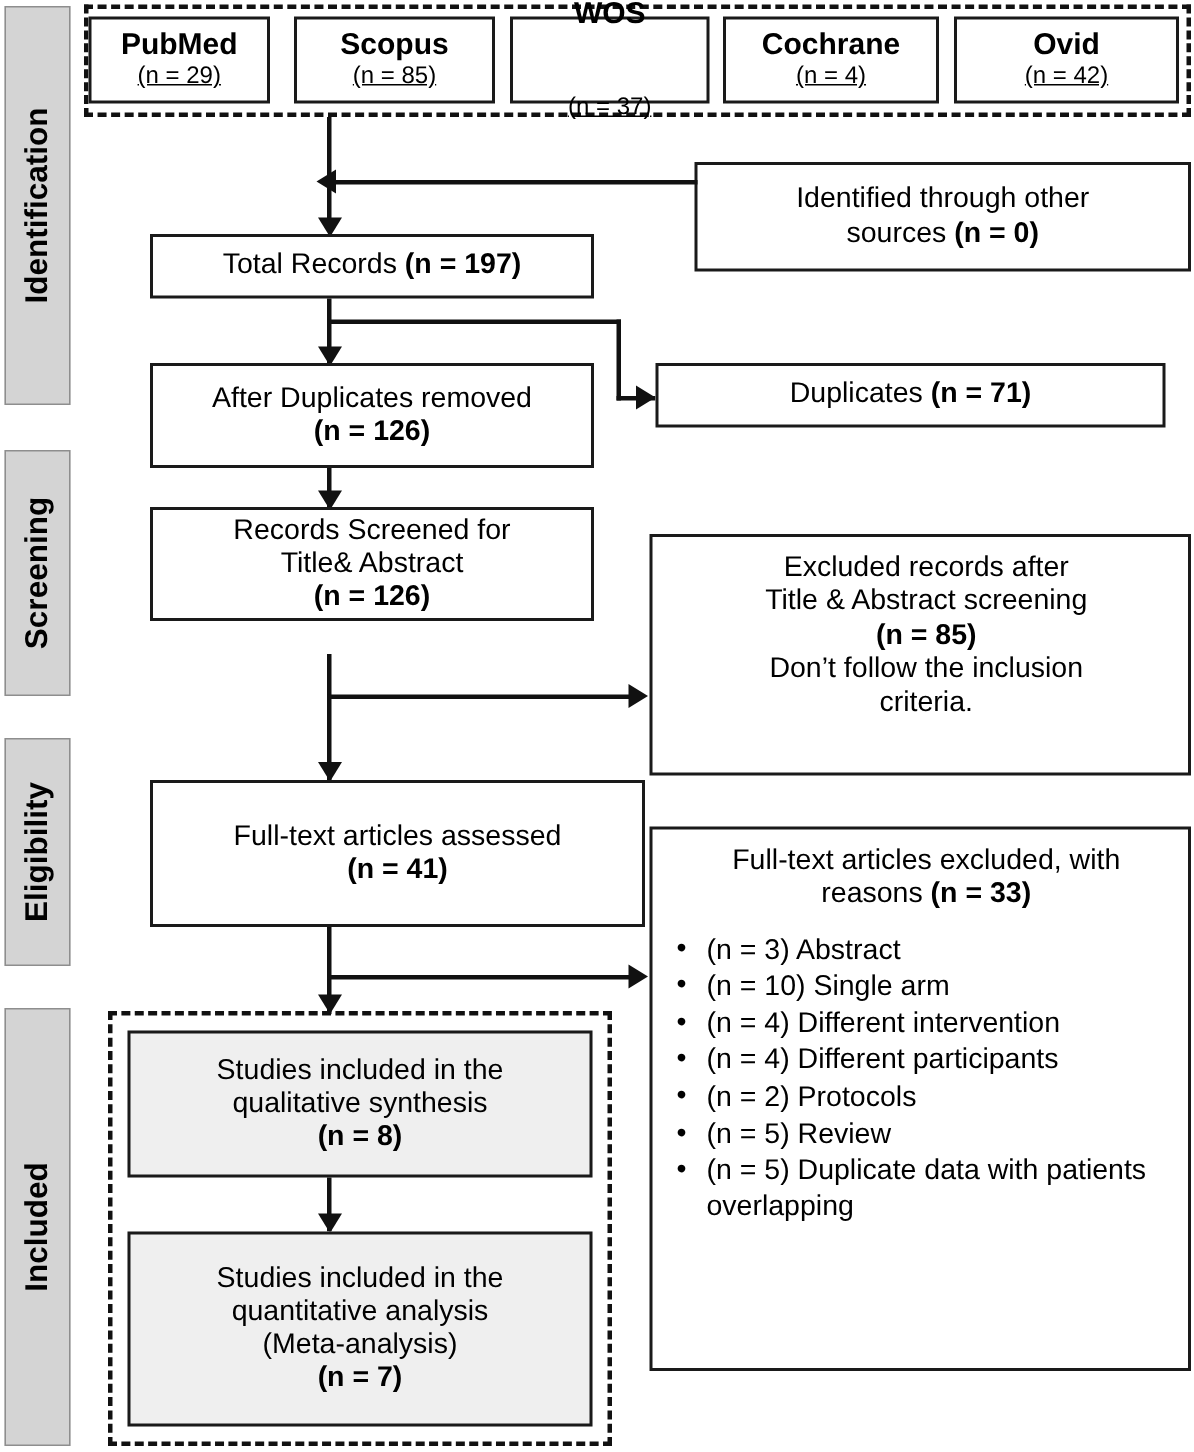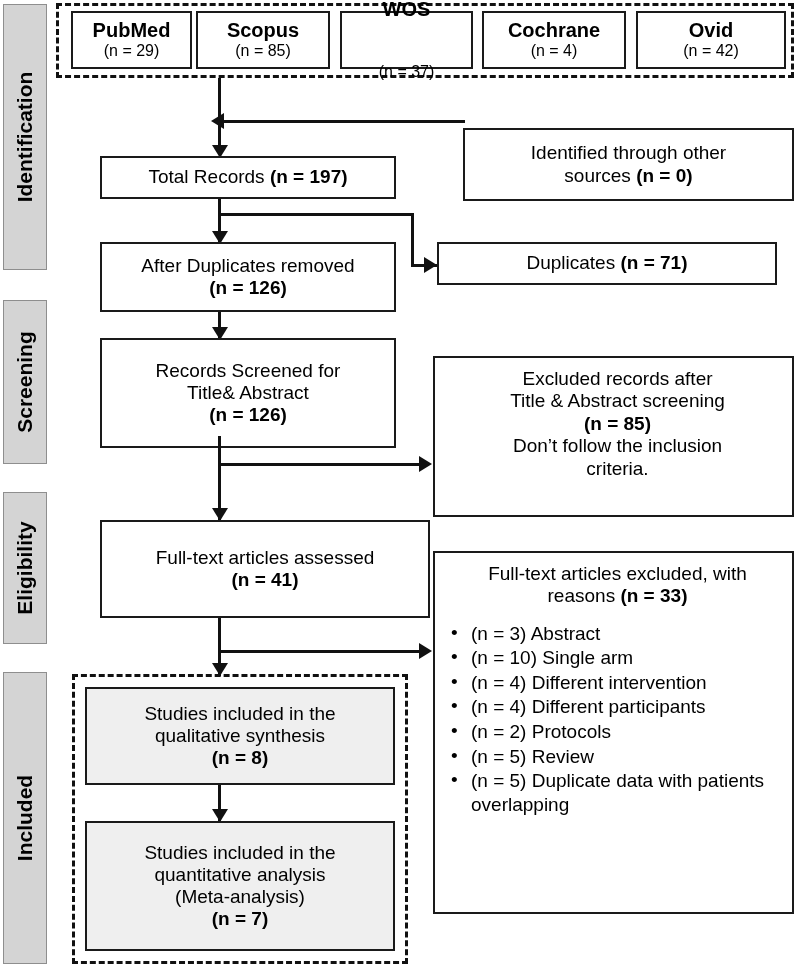--- a/index.html
+++ b/index.html
@@ -56,21 +56,21 @@
   }
   .box.small-src {
     font-size: 19px;
     padding: 1px 2px;
   }
   .box.shaded {
     background: #efefef;
   }
   .box .ln { display: block; width: 100%; }
   .src-name { font-weight: bold; font-size: 20px; }
-  .src-n { font-size: 16px; }
+  .src-n { font-size: 16px; text-decoration: underline; }
   b, .bold { font-weight: bold; }
   
   .dash-frame {
     position: absolute;
     box-sizing: border-box;
     border: 3px dashed #111111;
     background: transparent;
     pointer-events: none;
   }
   
@@ -145,42 +145,42 @@
   </div>
   <div class="stage" style="top:492px; height:152px;">
     <span class="stage-label">Eligibility</span>
   </div>
   <div class="stage" style="top:672px; height:292px;">
     <span class="stage-label">Included</span>
   </div>
 
   <div class="dash-frame" style="left:56px; top:3px; width:738px; height:75px;"></div>
 
-  <div class="box small-src" style="left:71px; top:11px; width:121px; height:58px;text-align:center;">
+  <div class="box small-src" style="left:59px; top:11px; width:121px; height:58px;text-align:center;">
     <span class="ln src-name">PubMed</span>
     <span class="ln src-n">(n = 29)</span>
   </div>
   <div class="box small-src" style="left:196px; top:11px; width:134px; height:58px;">
     <span class="ln src-name">Scopus</span>
     <span class="ln src-n">(n = 85)</span>
   </div>
   <div class="box small-src" style="left:340px; top:11px; width:133px; height:58px;gap:41px;">
     <span class="ln src-name">WOS</span>
     <span class="ln src-n">(n = 37)</span>
   </div>
   <div class="box small-src" style="left:482px; top:11px; width:144px; height:58px;">
     <span class="ln src-name">Cochrane</span>
     <span class="ln src-n">(n = 4)</span>
   </div>
   <div class="box small-src" style="left:636px; top:11px; width:150px; height:58px;">
     <span class="ln src-name">Ovid</span>
     <span class="ln src-n">(n = 42)</span>
   </div>
 
-  <div class="box" style="left:463px; top:108px; width:331px; height:73px;margin-top:20px;">
+  <div class="box" style="left:463px; top:108px; width:331px; height:73px;">
     <span class="ln">Identified through other</span>
     <span class="ln"><span>sources </span><b>(n = 0)</b></span>
   </div>
 
   <div class="conn vline" style="left:218px; top:78px; height:74px;"></div>
   <div class="arrow-down" style="left:212px; top:145px;"></div>
 
   <div class="conn hline" style="left:222px; top:120px; width:243px;"></div>
   <div class="arrow-left" style="left:211px; top:113px;"></div>
 
@@ -201,21 +201,21 @@
     <span class="ln bold">(n = 126)</span>
   </div>
 
   <div class="box" style="left:437px; top:242px; width:340px; height:43px;">
     <span class="ln"><span>Duplicates  </span><b>(n = 71)</b></span>
   </div>
 
   <div class="conn vline" style="left:218px; top:312px; height:28px;"></div>
   <div class="arrow-down" style="left:212px; top:327px;"></div>
 
-  <div class="box" style="left:100px; top:338px; width:296px; height:110px;">
+  <div class="box" style="left:100px; top:338px; width:296px; height:76px;">
     <span class="ln">Records Screened for</span>
     <span class="ln">Title&amp; Abstract</span>
     <span class="ln bold">(n = 126)</span>
   </div>
 
   <div class="box excl-box" style="left:433px; top:356px; width:361px; height:161px;">
     <div class="excl-head" style="margin-bottom:0;">
       <span class="ln">Excluded records after</span>
       <span class="ln">Title &amp; Abstract screening</span>
       <span class="ln bold">(n = 85)</span>

